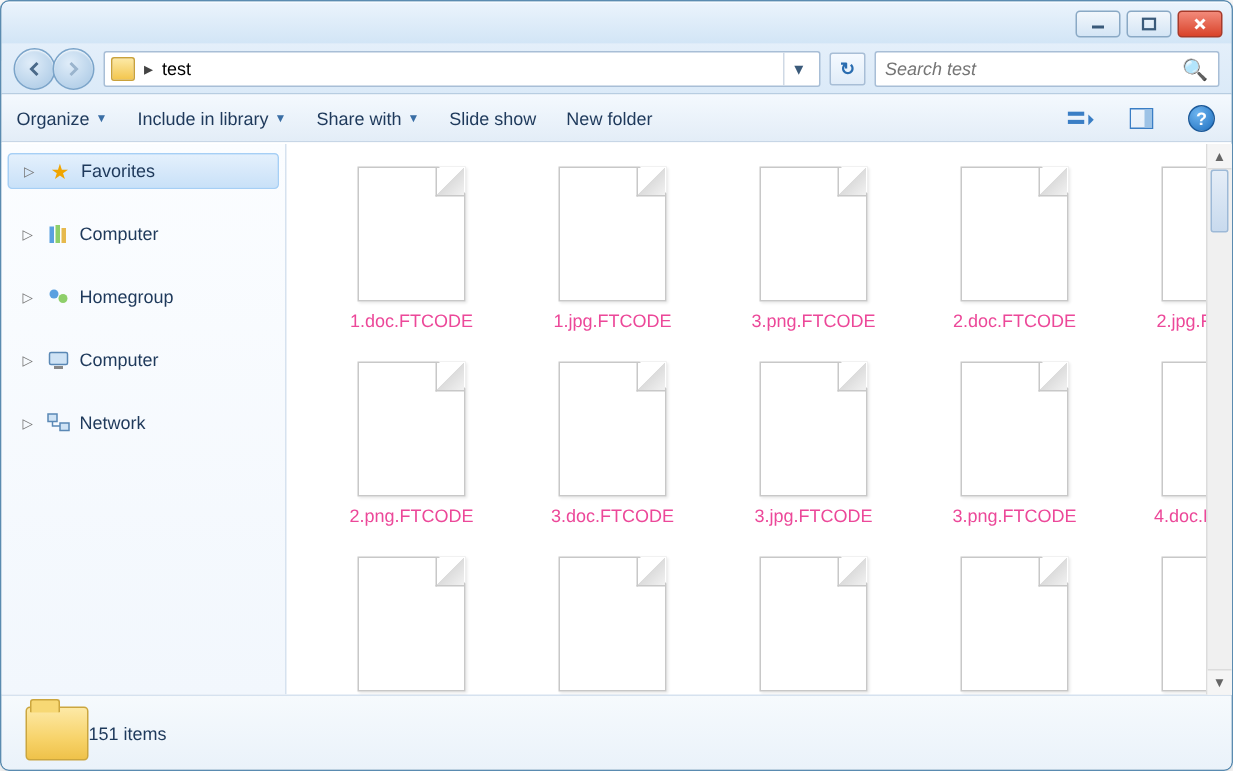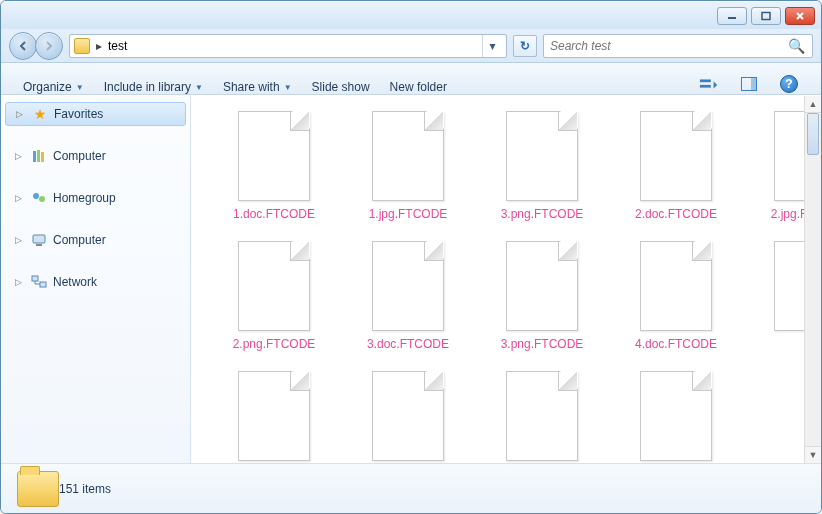--- a/index.html
+++ b/index.html
@@ -68,34 +68,34 @@
   .refresh-btn {
     width: 24px; height: 22px;
     border: 1px solid #a8bed6;
     background: linear-gradient(#f5faff,#e0ecf8);
     border-radius: 2px;
     display:flex;align-items:center;justify-content:center;
     color:#2a6db0;
     font-weight:bold;
   }
   .searchbox {
-    width: 270px; height: 24px;
+    width: 230px; height: 24px;
     background: #fff; border: 1px solid #a8bed6;
     border-radius: 2px;
     display: flex; align-items: center; padding: 0 6px;
   }
   .searchbox input {
     flex: 1; border: none; outline: none; font-style: italic; color: #888; background: transparent;
   }
   .search-icon { color: #3a6ea5; font-size: 14px; }
   .toolbar {
     height: 32px;
     background: linear-gradient(#f4f9fe, #e3edf7);
     border-bottom: 1px solid #c7d6e6;
-    display: flex; align-items: flex-end; padding: 0 22px; gap: 20px;
+    display: flex; align-items: center; padding: 0 10px; gap: 20px;
     color: #1e395b;
   }
   .tb-item { display: flex; align-items: center; gap: 4px; cursor: pointer; }
   .tb-caret { font-size: 8px; color: #3a6ea5; }
   .tb-spacer { flex: 1; }
   .tb-icon { width: 20px; height: 20px; display:flex;align-items:center;justify-content:center; cursor:pointer; }
   .help-icon {
     width: 18px; height: 18px; border-radius: 50%;
     background: radial-gradient(circle at 35% 30%, #6eb5f0, #1e6fbf);
     color: #fff; font-weight: bold; display:flex;align-items:center;justify-content:center;
@@ -362,20 +362,24 @@
           <div class="file-item">
             <div class="file-thumb"></div>
             <div class="file-label">2.png.FTCODE</div>
           </div>
           <div class="file-item">
             <div class="file-thumb"></div>
             <div class="file-label">3.doc.FTCODE</div>
           </div>
           <div class="file-item">
             <div class="file-thumb"></div>
+            <div class="file-label">3.jpg.FTCODE</div>
+          </div>
+          <div class="file-item">
+            <div class="file-thumb"></div>
             <div class="file-label">3.png.FTCODE</div>
           </div>
           <div class="file-item">
             <div class="file-thumb"></div>
             <div class="file-label">4.doc.FTCODE</div>
           </div>
           <div class="file-item">
             <div class="file-thumb"></div>
           </div>
           <div class="file-item">

